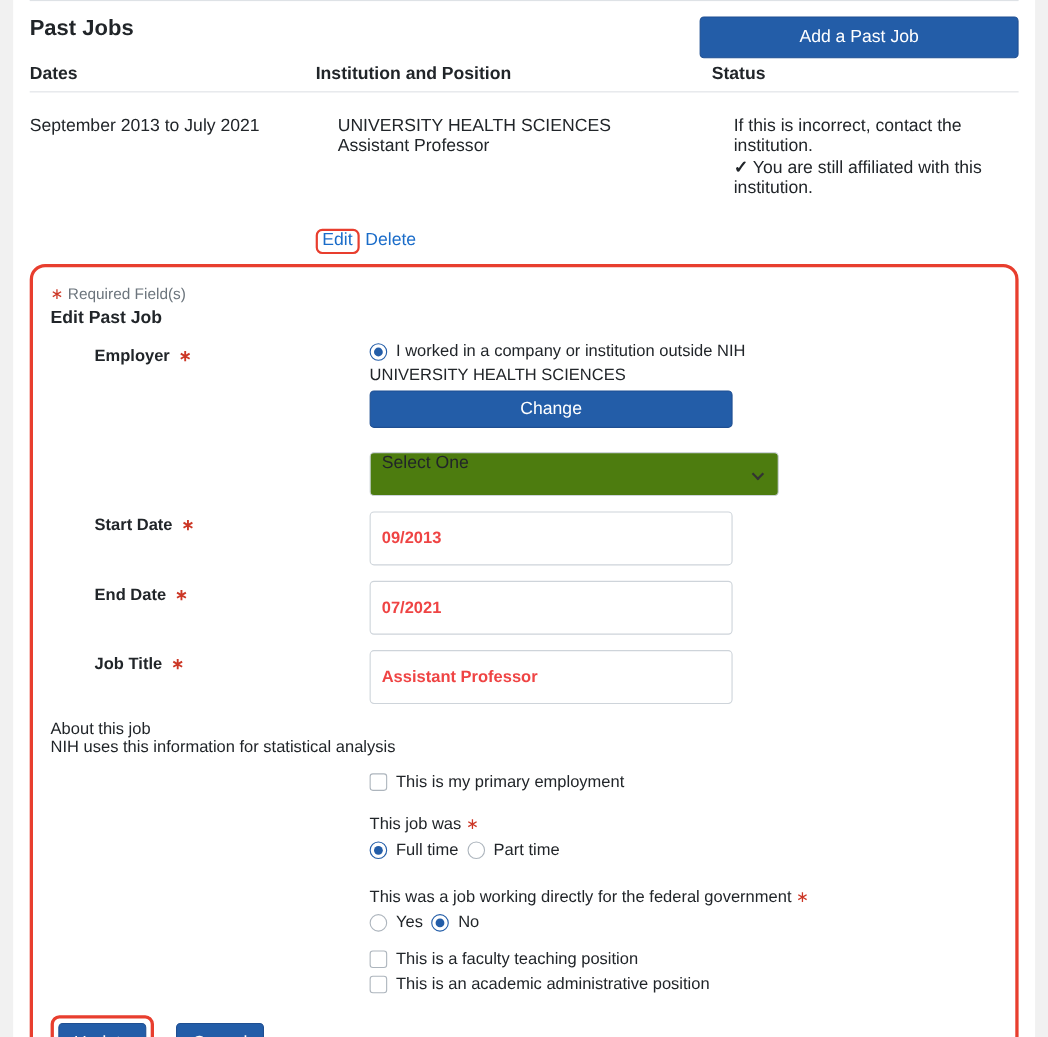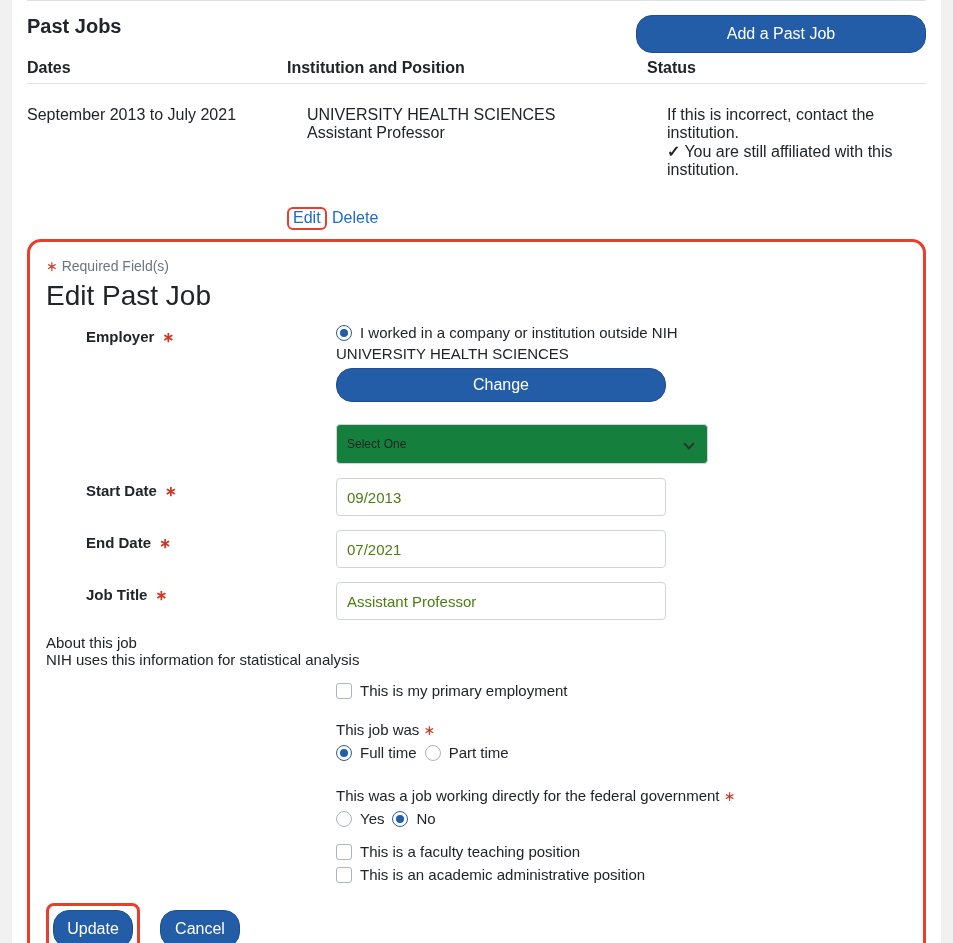--- a/index.html
+++ b/index.html
@@ -28,21 +28,21 @@
     padding:0 15px 12px 15px;
     box-sizing:border-box;
     border-bottom:1px solid var(--border);
   }
   .top-rule{height:1px;background:var(--border);margin:0 0 14px 0;}
   .header-row{display:flex;align-items:flex-start;margin-bottom:6px;}
   .section-title{font-size:20px;font-weight:600;flex:1;}
   .btn{
     display:inline-flex;align-items:center;justify-content:center;
     background:var(--blue);color:#fff;border:1px solid var(--blue-border);
-    border-radius:16px;font-size:16px;height:38px;cursor:pointer;
+    border-radius:4px;font-size:16px;height:38px;cursor:pointer;
     padding:0 12px;box-sizing:border-box;text-align:center;
   }
   .btn-wide{width:290px;}
   .cols{display:flex;border-bottom:1px solid var(--border);padding-bottom:6px;}
   .col-dates{width:260px;font-weight:700;}
   .col-inst{width:360px;font-weight:700;}
   .col-status{flex:1;font-weight:700;}
   .row{display:flex;padding-top:22px;}
   .cell-dates{width:260px;}
   .cell-inst{width:360px;padding-left:20px;}
@@ -50,53 +50,53 @@
   .check{display:inline-block;font-weight:900;margin-right:4px;}
   .actions{margin-top:30px;padding-left:260px;}
   .link{color:var(--link-blue);cursor:pointer;}
   .edit-highlight{border:2.5px solid var(--highlight);border-radius:6px;padding:0 4px 2px 4px;margin-right:1px;}
   .form-box{
     border:3px solid var(--highlight);border-radius:14px;
     margin-top:12px;padding:16px 16px 10px 16px;
   }
   .req-note{color:var(--muted);font-size:14px;}
   .ast{color:var(--red);font-size:14px;}
-  .form-title{font-size:28px;font-weight:400;margin:6px 0 12px 0;}
+  .form-title{font-size:16px;font-weight:700;margin:6px 0 12px 0;}
   .form-row{display:flex;align-items:flex-start;margin-bottom:14px;}
   .label{width:250px;font-weight:700;font-size:15px;padding-top:4px;margin-left:40px;}
   .label .ast{margin-left:4px;}
   .field{flex:1;}
   .field-inner{max-width:330px;}
   .radio-line{display:flex;align-items:center;margin-bottom:4px;font-size:15px;}
   .radio,.checkbox{
     appearance:none;-webkit-appearance:none;
     width:16px;height:16px;border:1px solid #adb5bd;
     margin:0 8px 0 0;cursor:pointer;flex:none;background:#fff;
   }
   .radio{border-radius:50%;display:inline-flex;align-items:center;justify-content:center;}
   .radio:checked{border-color:var(--blue);}
   .radio:checked::after{content:"";width:8px;height:8px;border-radius:50%;background:var(--blue);display:block;}
   .checkbox{border-radius:3px;}
   .checkbox:checked{background:var(--blue);border-color:var(--blue);}
   .employer-name{font-size:15px;margin:2px 0 6px 0;}
   .change-btn{width:330px;height:34px;}
   .select{
     width:330px;height:38px;border:1px solid var(--light-border);
-    border-radius:4px;padding:0 30px 0 10px;font-size:12px;
-    display:flex;align-items:center;position:relative;cursor:pointer;background:#15803d;
+    border-radius:4px;padding:0 30px 0 10px;font-size:16px;
+    display:flex;align-items:flex-start;position:relative;cursor:pointer;background:#4d7c0f;
   }
   .select::after{
     content:"";position:absolute;right:14px;top:15px;
     border:solid #333;border-width:0 2px 2px 0;padding:3px;
     transform:rotate(45deg);
   }
   .text-input{
-    width:330px;height:38px;border:1px solid var(--light-border);
+    width:330px;height:49px;border:1px solid var(--light-border);
     border-radius:4px;padding:0 10px;font-size:15px;box-sizing:border-box;
-    background:#fff;color:#4d7c0f;
+    background:#fff;color:#ef4444;font-weight:bold;
   }
   .about-block{font-size:15px;margin:6px 0 14px 0;}
   .check-line{display:flex;align-items:center;font-size:15px;margin-bottom:6px;}
   .subhead{font-size:15px;margin:22px 0 6px 0;}
   .inline-radios{display:flex;gap:8px;}
   .btn-row{display:flex;gap:20px;align-items:center;margin-top:14px;}
   .btn-highlight{
     border:3px solid var(--highlight);border-radius:8px;padding:4px;
   }
   .btn-sm{height:38px;min-width:80px;}

